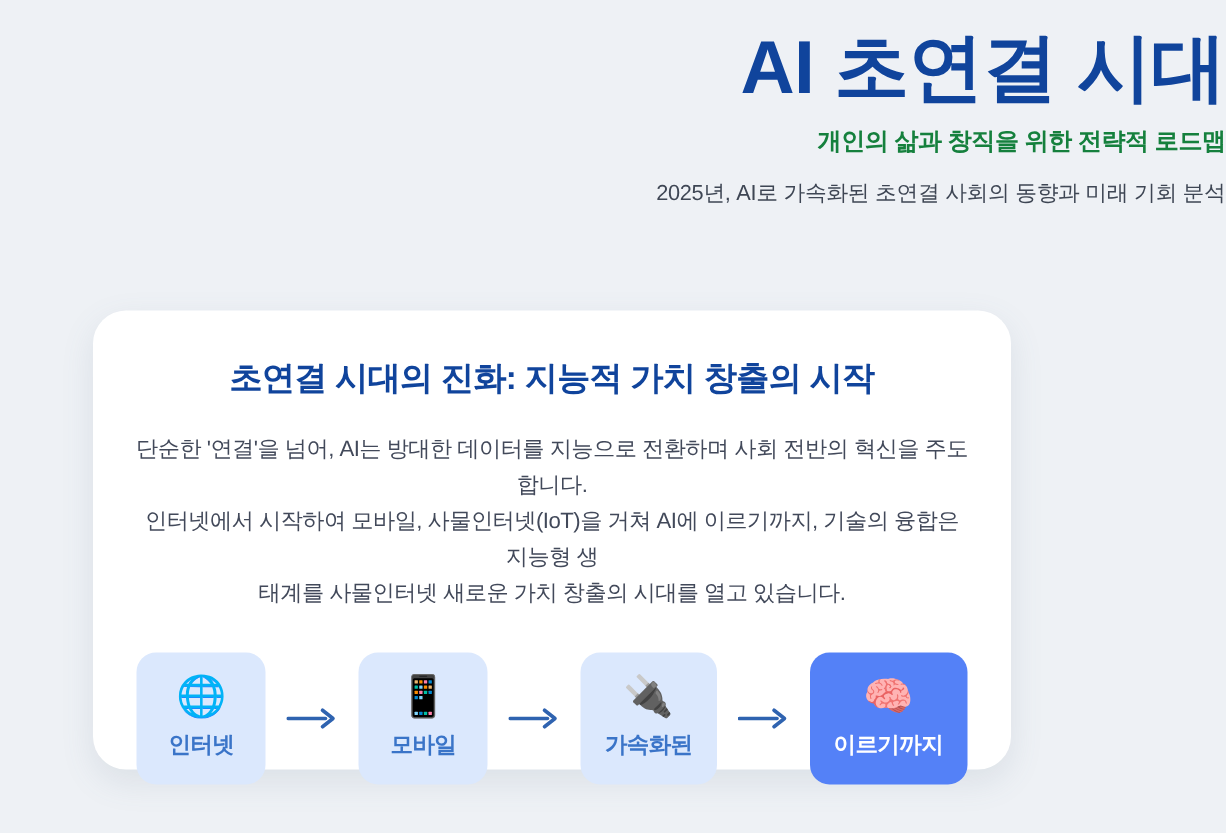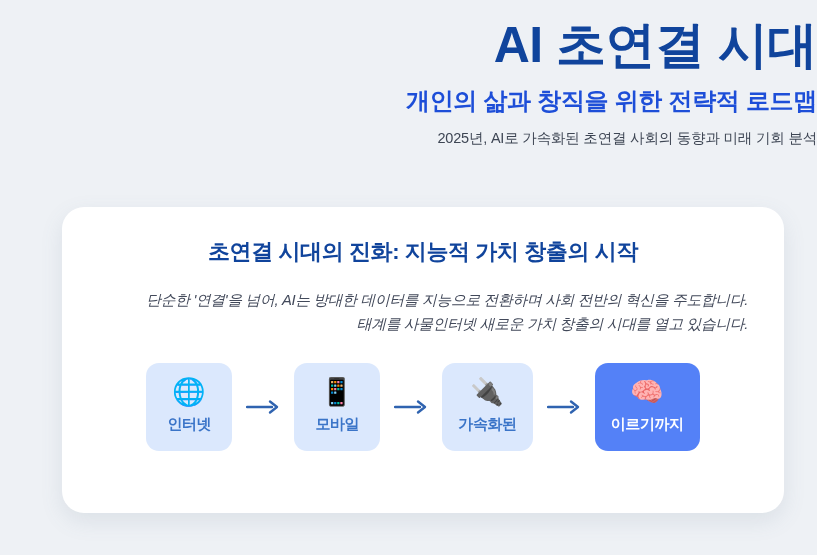--- a/index.html
+++ b/index.html
@@ -29,65 +29,64 @@
   }
   .main-title {
     font-size: 50px;
     font-weight: 700;
     color: #10449c;
     letter-spacing: -0.5px;
     line-height: 1.18;
     margin: 0;
   }
   .sub-title {
-    font-size: 24px;
-    font-weight: 700;
-    color: #1d4ed8;
+    font-size: 16px;
+    font-weight: 700;
+    color: #15803d;
     margin: 10px 0 0 0;
     letter-spacing: -0.3px;
     line-height: 1.3;
   }
   .desc-line {
     font-size: 14.5px;
     font-weight: 400;
     color: #3e4654;
     margin: 13px 0 0 0;
     letter-spacing: -0.2px;
   }
 
   
   .card {
     position: absolute;
     left: 62px;
     top: 207px;
-    width: 722px;
+    width: 612px;
     height: 306px;
     background: #ffffff;
     border-radius: 22px;
     box-shadow: 0 8px 22px rgba(96, 115, 140, 0.13);
     box-sizing: border-box;
     padding: 30px 28px 0 28px;
   }
   .card-title {
     text-align: center;
     font-size: 22px;
     font-weight: 700;
     color: #10449c;
     letter-spacing: -0.4px;
     margin: 0;
   }
   .card-body {
-    text-align: right;
+    text-align: center;
     font-size: 14.8px;
     line-height: 1.62;
     color: #42495a;
     letter-spacing: -0.35px;
     margin: 22px auto 0 auto;
     max-width: 650px;
-    font-style: italic;
   }
 
   
   .flow {
     display: flex;
     align-items: center;
     justify-content: center;
     margin-top: 26px;
     gap: 0px;
   }
@@ -139,20 +138,21 @@
     <h1 class="main-title">AI 초연결 시대</h1>
     <h2 class="sub-title">개인의 삶과 창직을 위한 전략적 로드맵</h2>
     <p class="desc-line">2025년, AI로 가속화된 초연결 사회의 동향과 미래 기회 분석</p>
   </div>
 
   <div class="card">
     <h3 class="card-title">초연결 시대의 진화: 지능적 가치 창출의 시작</h3>
 
     <div class="card-body">
       <div>단순한 '연결'을 넘어, AI는 방대한 데이터를 지능으로 전환하며 사회 전반의 혁신을 주도합니다.</div>
+      <div>인터넷에서 시작하여 모바일, 사물인터넷(IoT)을 거쳐 AI에 이르기까지, 기술의 융합은 지능형 생</div>
       <div>태계를 사물인터넷 새로운 가치 창출의 시대를 열고 있습니다.</div>
     </div>
 
     <div class="flow">
 
       <div class="step">
         <span class="step-icon">🌐</span>
         <span class="step-label">인터넷</span>
       </div>
 

